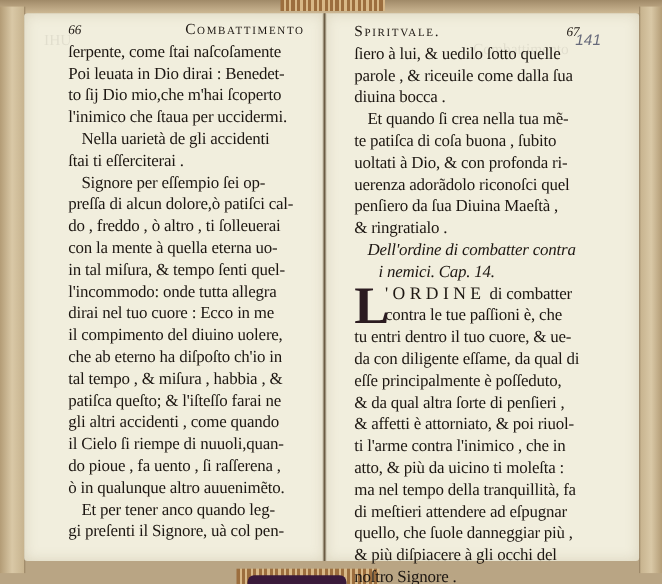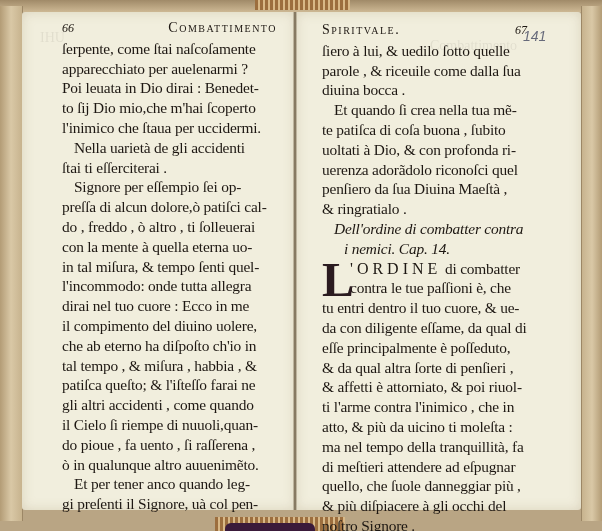--- a/index.html
+++ b/index.html
@@ -100,21 +100,20 @@
 
 <div class="bleed" style="left:40px;top:28px;">IHU</div>
 <div class="bleed" style="left:430px;top:36px;">Combattimento</div>
 
 <div class="text-block left-block">
   <div class="running-head">
     <span class="folio">66</span>
     <span>Combattimento</span>
   </div>
   <span class="line">ſerpente, come ſtai naſcoſamente</span>
-  <span class="line">apparecchiato per auelenarmi ?</span>
   <span class="line">Poi leuata in Dio dirai : Benedet-</span>
   <span class="line">to ſij Dio mio,che m'hai ſcoperto</span>
   <span class="line">l'inimico che ſtaua per uccidermi.</span>
   <span class="line indent">Nella uarietà de gli accidenti</span>
   <span class="line">ſtai ti eſſerciterai .</span>
   <span class="line indent">Signore per eſſempio ſei op-</span>
   <span class="line">preſſa di alcun dolore,ò patiſci cal-</span>
   <span class="line">do , freddo , ò altro , ti ſolleuerai</span>
   <span class="line">con la mente à quella eterna uo-</span>
   <span class="line">in tal miſura, &amp; tempo ſenti quel-</span>

